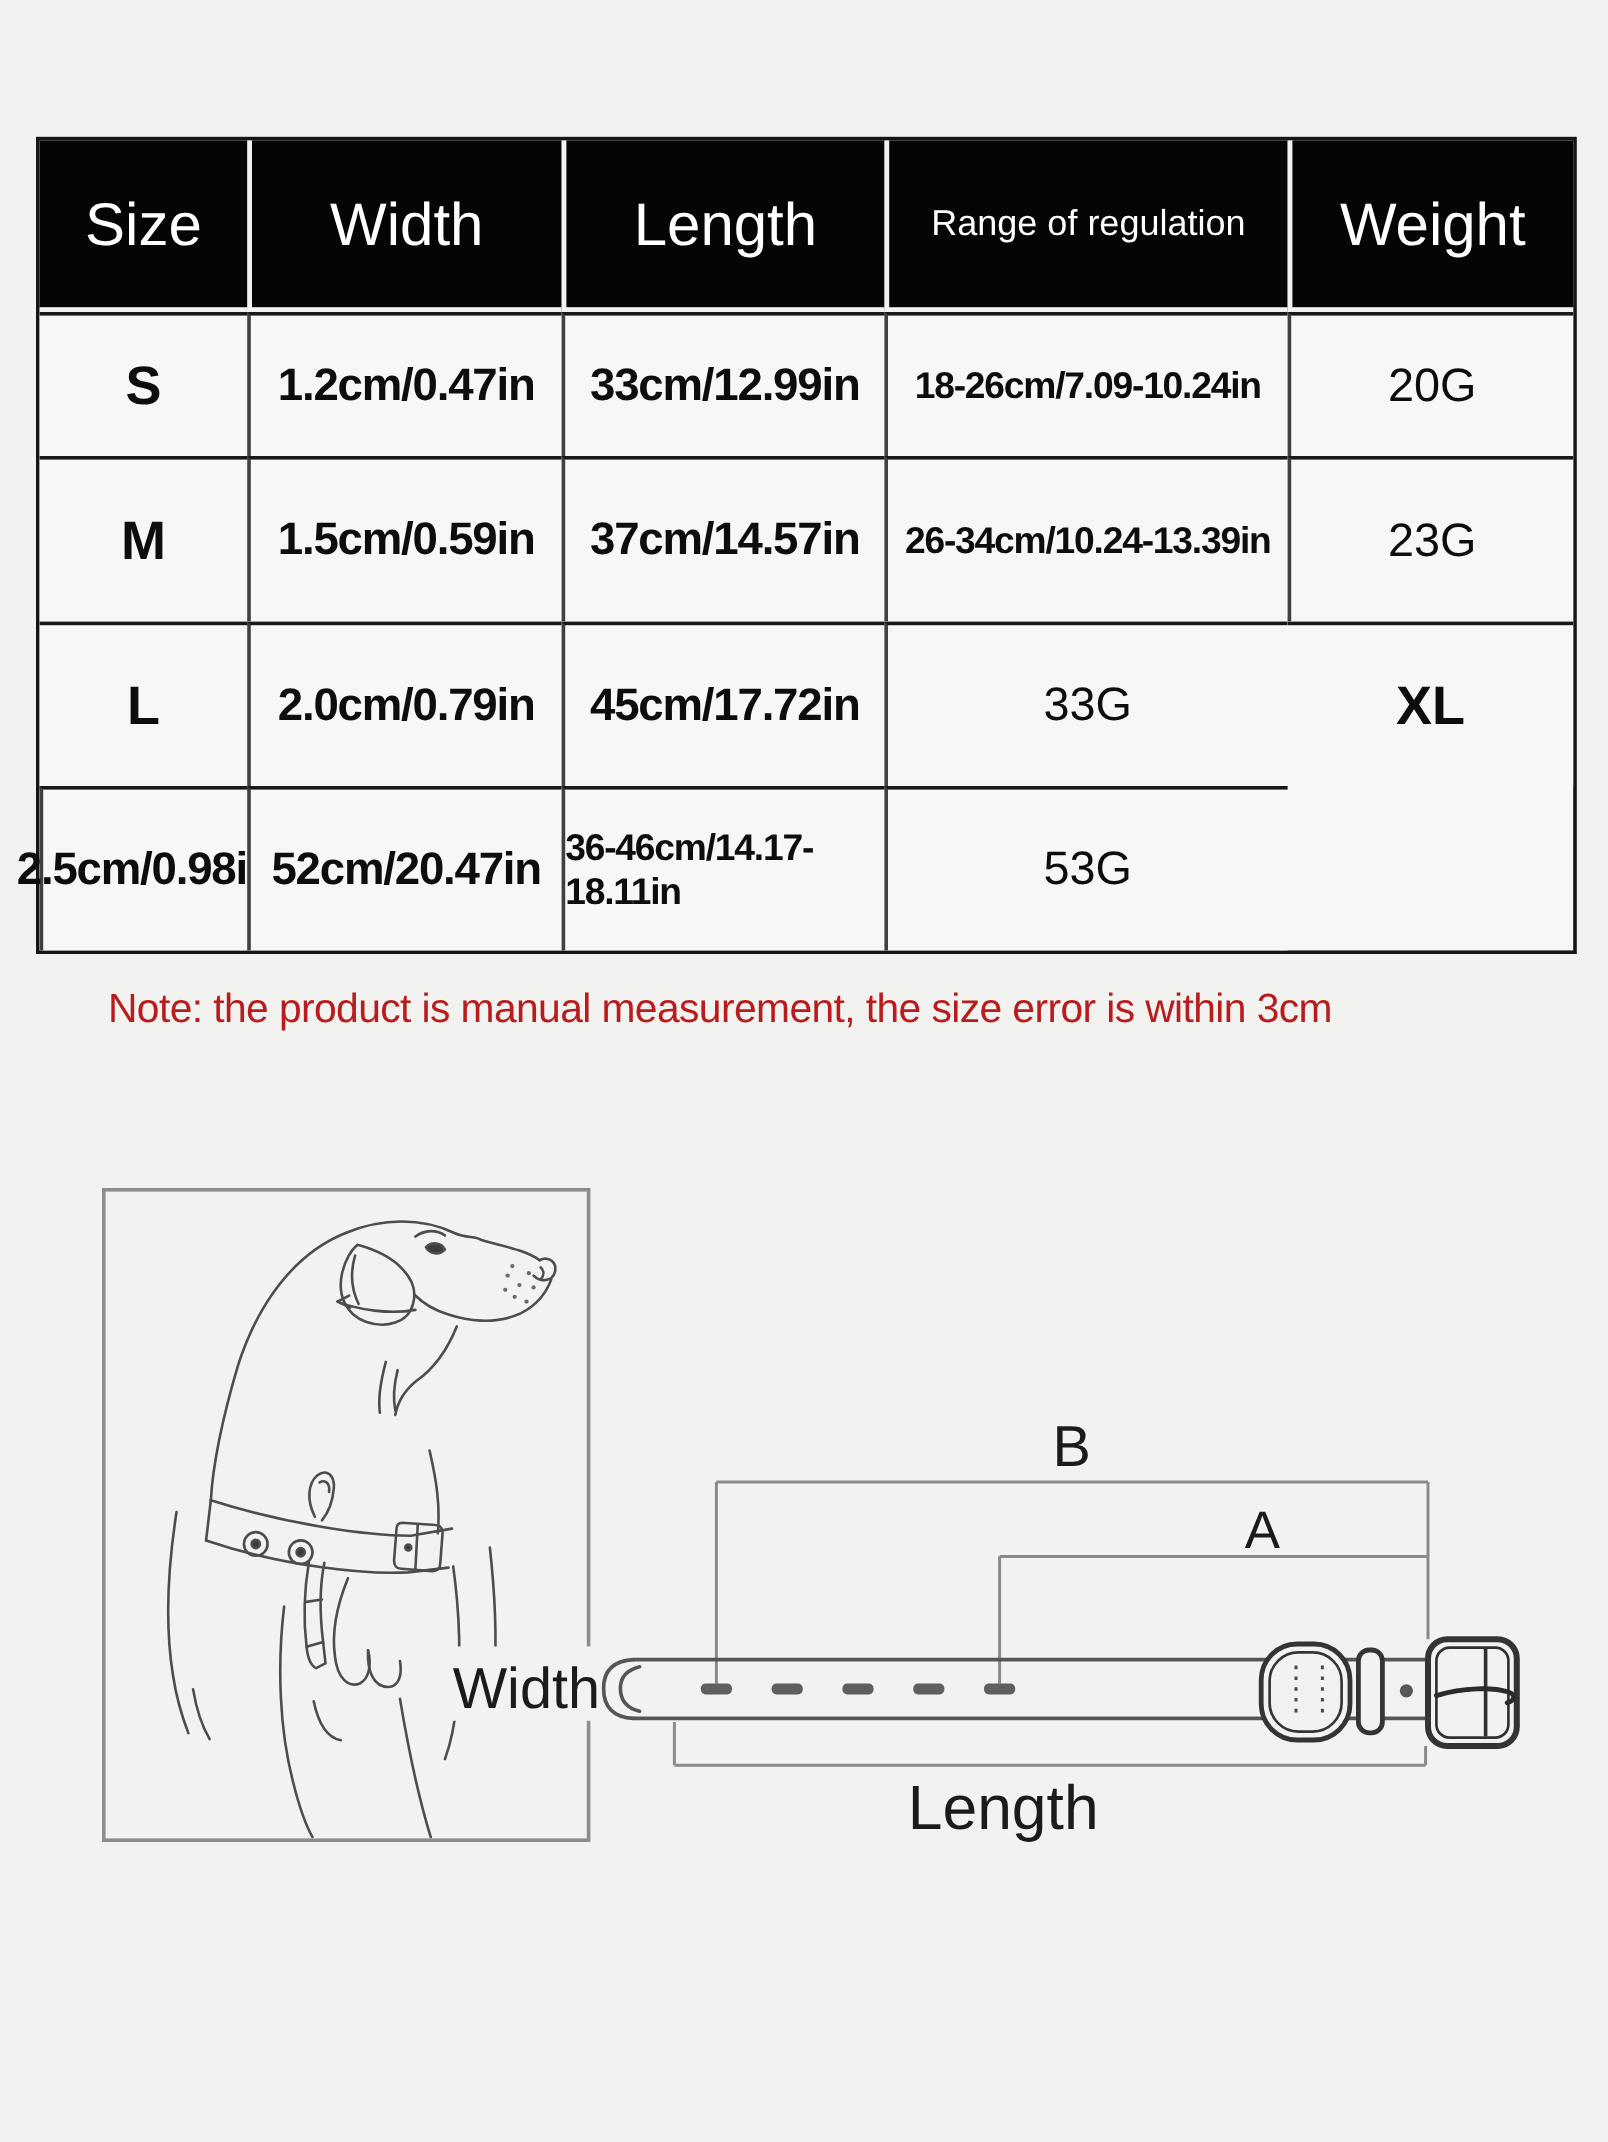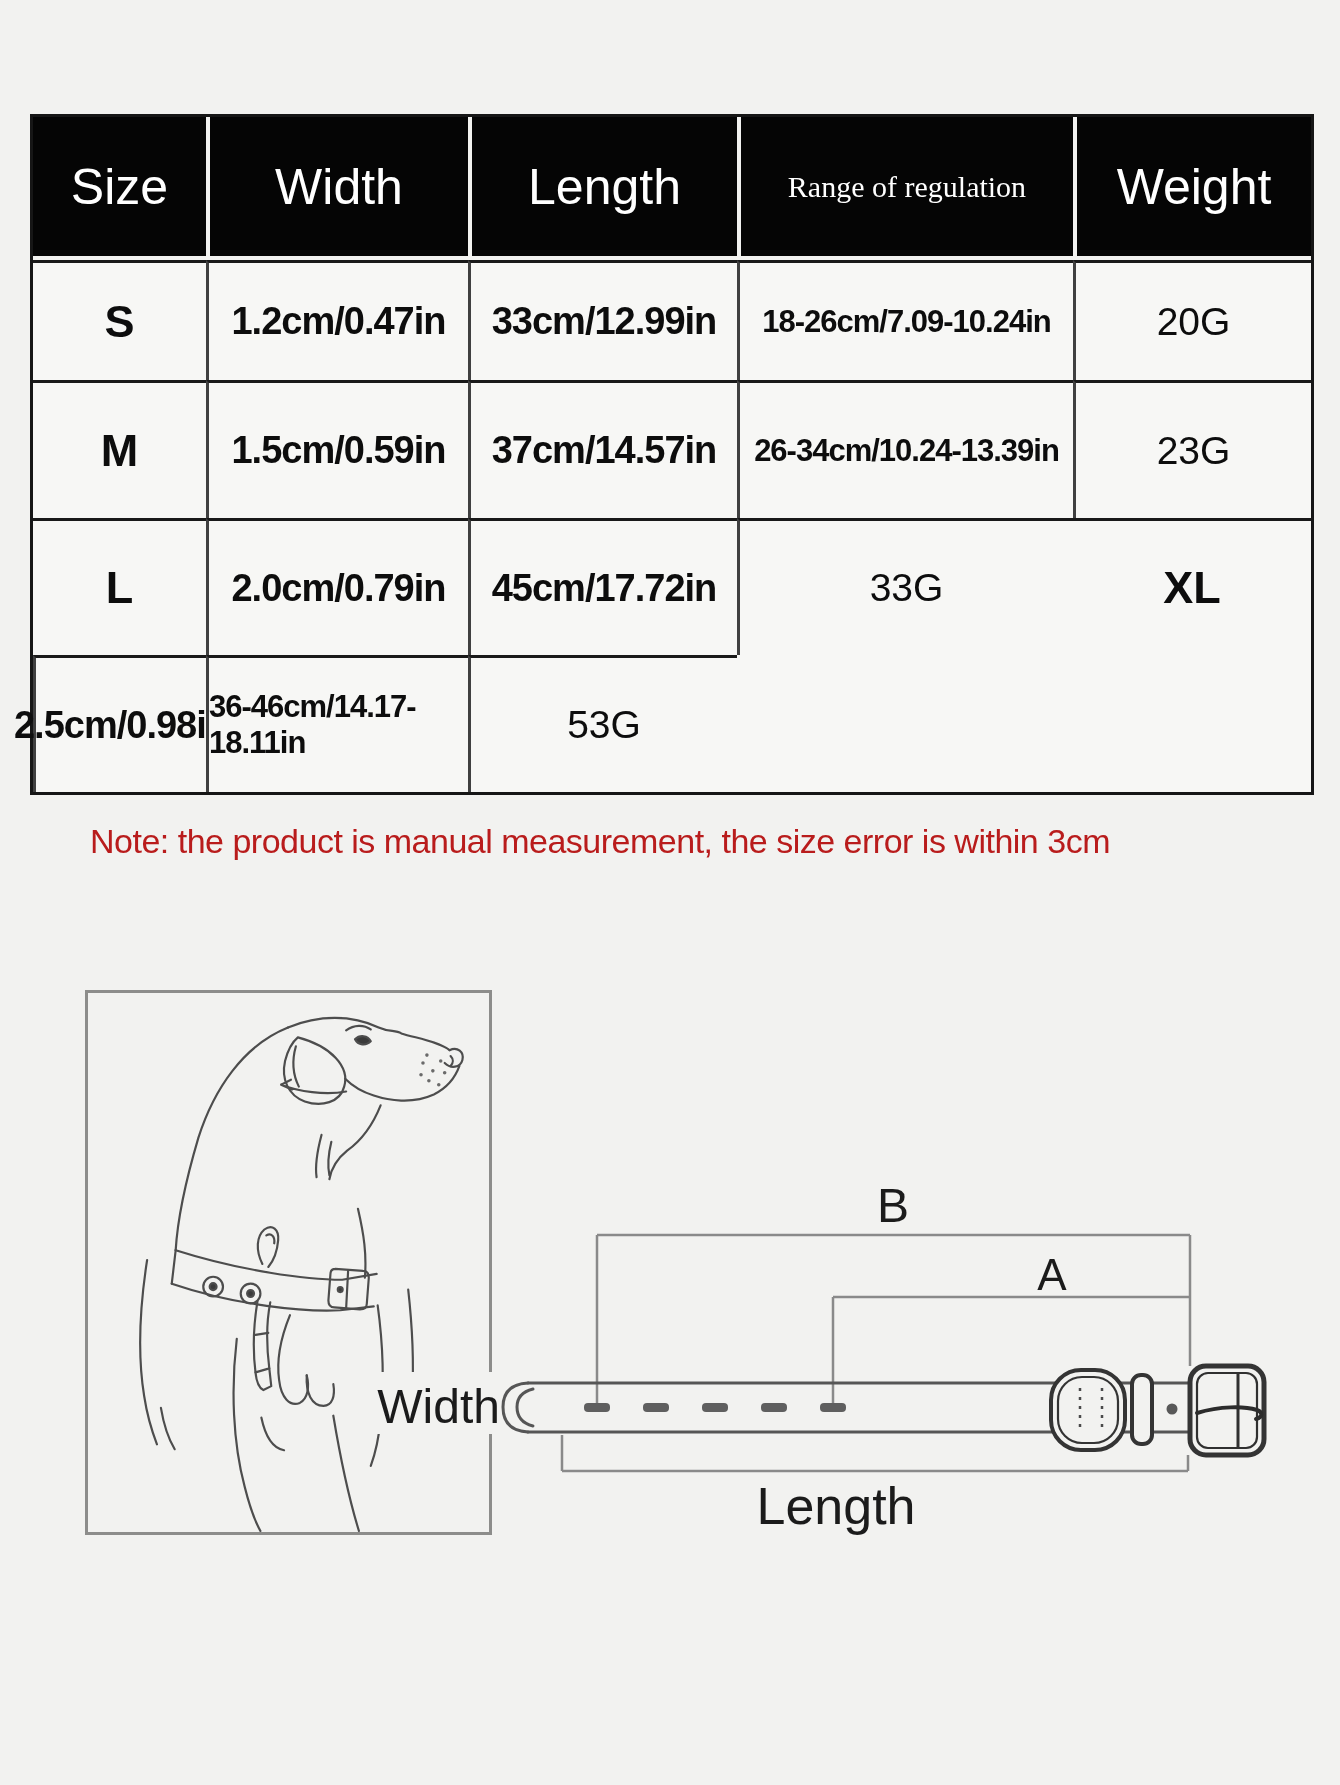--- a/index.html
+++ b/index.html
@@ -22,21 +22,21 @@
     background:#f7f7f5;
     border:3px solid #161616;
   }
   .th{
     background:#050505;color:#ffffff;
     display:flex;align-items:center;justify-content:center;
     font-size:50px;letter-spacing:0px;
     border-bottom:4px solid #f2f2f0;
   }
   .th.sep{border-left:4px solid #f2f2f0;}
-  .th.small{font-size:30px;font-family:Liberation Serif, serif;}
+  .th.small{font-size:30px;}
   .td{
     display:flex;align-items:center;justify-content:center;
     color:#0d0d0d;font-weight:bold;
     border-top:3px solid #191919;
     background:#f7f7f5;
   }
   .td.bl{border-left:3px solid #404040;}
   .td.col-size{font-size:45px;}
   .td.col-dim{font-size:38px;letter-spacing:-1px;}
   .td.col-range{font-size:31px;letter-spacing:-1px;}
@@ -91,20 +91,21 @@
     <div class="td bl col-range">26-34cm/10.24-13.39in</div>
     <div class="td bl col-weight">23G</div>
 
     <div class="td col-size">L</div>
     <div class="td bl col-dim">2.0cm/0.79in</div>
     <div class="td bl col-dim">45cm/17.72in</div>
     <div class="td bl col-weight">33G</div>
 
     <div class="td col-size">XL</div>
     <div class="td bl col-dim">2.5cm/0.98in</div>
+    <div class="td bl col-dim">52cm/20.47in</div>
     <div class="td bl col-range">36-46cm/14.17-18.11in</div>
     <div class="td bl col-weight">53G</div>
   </div>
 
   <div class="note">Note: the product is manual measurement, the size error is within 3cm</div>
 
   <div class="dog-box">
     <svg viewBox="0 0 407 545">
       <g class="sketch">
         <path d="M203 34 C158 52 128 96 112 146 C99 190 91 226 89 260"></path>

